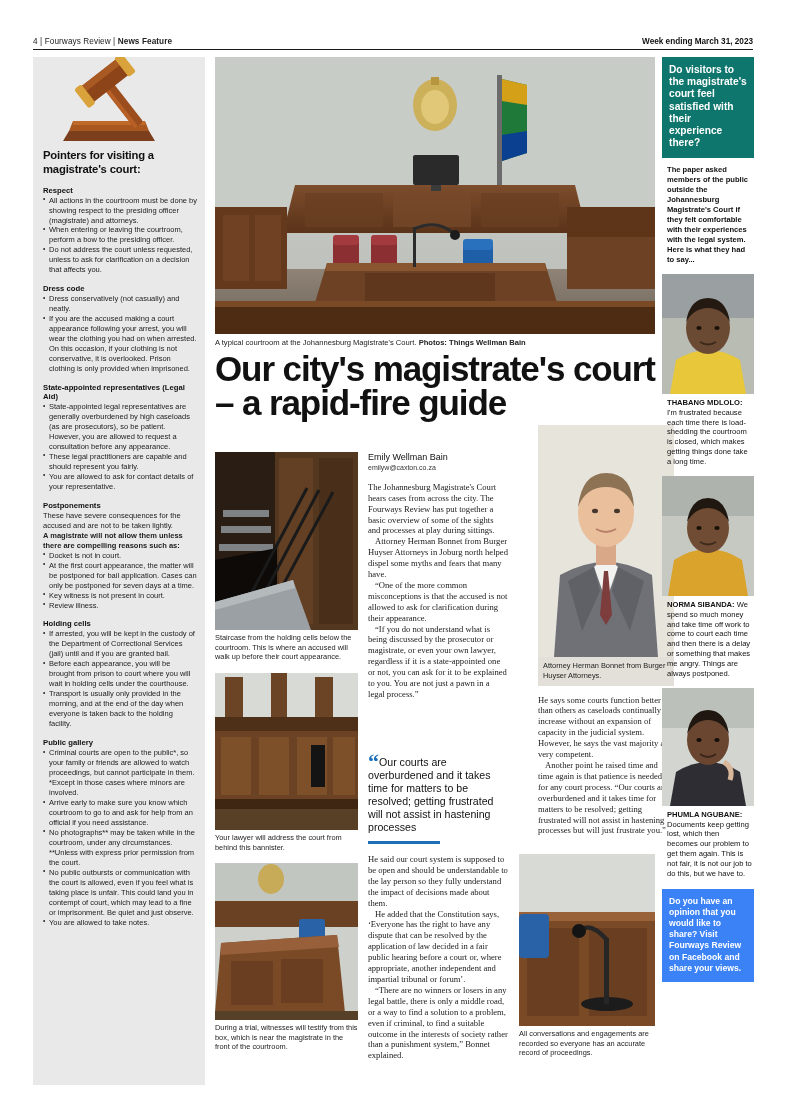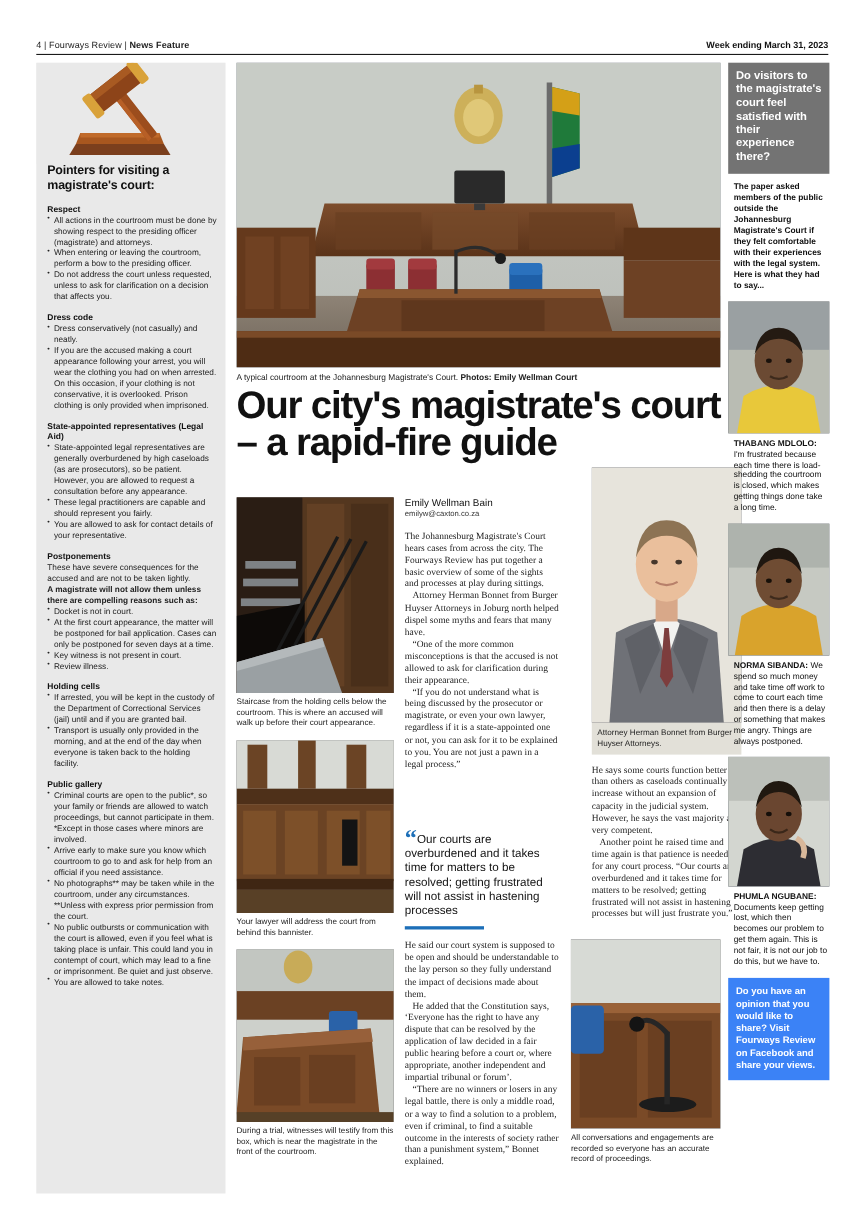--- a/index.html
+++ b/index.html
@@ -114,21 +114,21 @@
 
   
   .attr-capbox {
     background: #e2e0d8; font-size: 7.4px; line-height: 1.32; color: #222;
     padding: 4px 5px 5px 5px; font-family: "Liberation Sans", sans-serif;
   }
 
   
   .rail { position: absolute; left: 662px; top: 57px; width: 92px; }
   .rail-head {
-    background: #737373; color: #fff; font-size: 10.2px; font-weight: 700;
+    background: #0f766e; color: #fff; font-size: 10.2px; font-weight: 700;
     line-height: 1.2; padding: 7px 7px 8px 7px;
   }
   .rail-intro {
     font-size: 7.6px; font-weight: 700; line-height: 1.32; color: #111;
     padding: 7px 2px 0 5px;
   }
   .vox-photo { width: 92px; overflow: hidden; background: #6f7479; }
   .vox-text {
     font-size: 7.6px; line-height: 1.3; color: #111; padding: 4px 2px 0 5px;
   }
@@ -215,20 +215,21 @@
           <li>At the first court appearance, the matter will be postponed for bail application. Cases can only be postponed for seven days at a time.</li>
           <li>Key witness is not present in court.</li>
           <li>Review illness.</li>
         </ul>
       </div>
 
       <div>
         <div class="side-h spaced">Holding cells</div>
         <ul class="side-list">
           <li>If arrested, you will be kept in the custody of the Department of Correctional Services (jail) until and if you are granted bail.</li>
+          <li>Before each appearance, you will be brought from prison to court where you will wait in holding cells under the courthouse.</li>
           <li>Transport is usually only provided in the morning, and at the end of the day when everyone is taken back to the holding facility.</li>
         </ul>
       </div>
 
       <div>
         <div class="side-h spaced">Public gallery</div>
         <ul class="side-list">
           <li>Criminal courts are open to the public*, so your family or friends are allowed to watch proceedings, but cannot participate in them. *Except in those cases where minors are involved.</li>
           <li>Arrive early to make sure you know which courtroom to go to and ask for help from an official if you need assistance.</li>
           <li>No photographs** may be taken while in the courtroom, under any circumstances. **Unless with express prior permission from the court.</li>
@@ -307,21 +308,21 @@
       <rect x="0" y="150" width="72" height="82" fill="#65391c"></rect>
       <rect x="8" y="158" width="26" height="66" fill="#734424" opacity=".8"></rect>
       <rect x="40" y="158" width="26" height="66" fill="#734424" opacity=".8"></rect>
 
       <rect x="0" y="244" width="440" height="33" fill="#4e2c14"></rect>
       <rect x="0" y="244" width="440" height="6" fill="#7a4a27"></rect>
     </svg>
   </div>
 
   <div class="hero-caption">
-    <span>A typical courtroom at the Johannesburg Magistrate's Court. </span><b>Photos: Emily Wellman Court</b>
+    <span>A typical courtroom at the Johannesburg Magistrate's Court. </span><b>Photos: Things Wellman Bain</b>
   </div>
 
   <div class="headline">Our city's magistrate's court – a rapid-fire guide</div>
 
   <div class="col" style="left:215px; top:452px; width:143px;">
 
     <div class="ph" style="width:143px;height:178px;">
       <svg width="143" height="178" viewBox="0 0 143 178">
         <rect width="143" height="178" fill="#3d2a1e"></rect>
         <rect x="0" y="0" width="60" height="178" fill="#2a1d14"></rect>

